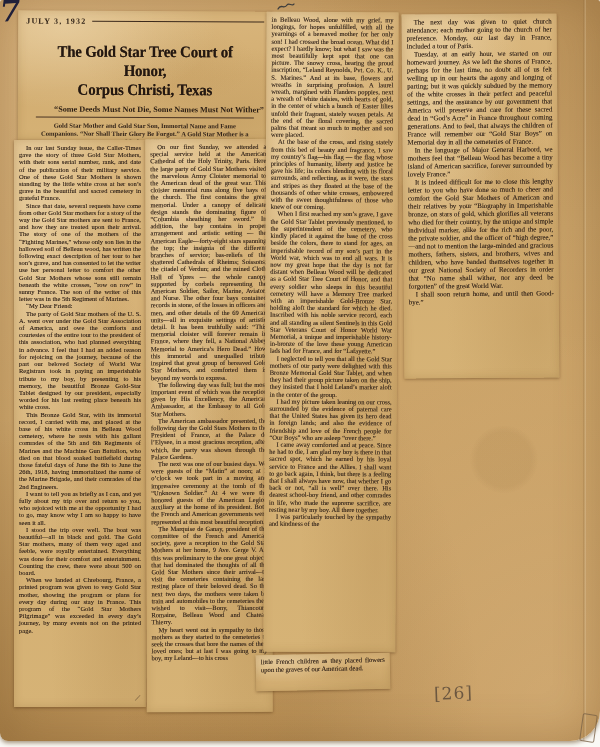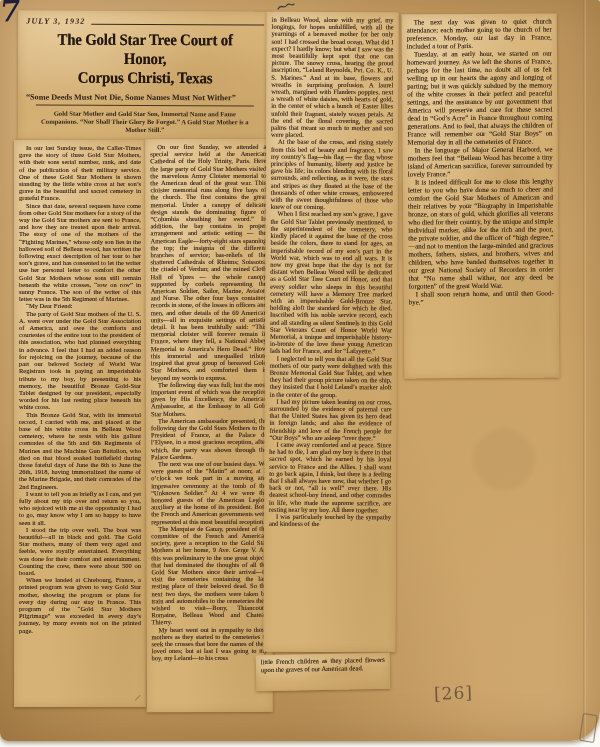--- a/index.html
+++ b/index.html
@@ -31,27 +31,27 @@
     background:
       radial-gradient(ellipse at 18% 12%, rgba(255,242,212,.35), transparent 52%),
       radial-gradient(ellipse at 85% 85%, rgba(140,95,40,.16), transparent 48%),
       radial-gradient(ellipse at 60% 40%, rgba(150,105,45,.10), transparent 40%),
       linear-gradient(175deg,#dab77e 0%,#d3ae72 55%,#d6b376 100%);
     box-shadow:0 1px 3px rgba(70,40,10,.45), inset 0 0 10px rgba(120,80,30,.22);
     color:#33241a;}
 
   
   .headline-strip{left:18px;top:11px;width:254px;height:129px;padding:6px 8px 4px 8px;transform:rotate(.2deg);}
-  .date-row{display:flex;align-items:flex-end;margin-bottom:4px;font-style:italic;}
+  .date-row{display:flex;align-items:center;margin-bottom:16px;}
   .date{font-weight:bold;font-size:8px;letter-spacing:1.2px;color:#2e2015;white-space:nowrap;}
   .date-rule{flex:1;border-bottom:1.4px solid #3c2a1c;margin-left:6px;margin-bottom:1px;}
   .headline-wrap{transform:scaleX(.93);transform-origin:50% 0;}
   .headline{font-weight:bold;font-size:16px;line-height:19px;text-align:center;color:#241811;
     letter-spacing:-.2px;text-shadow:0 0 .5px rgba(36,24,17,.7);}
-  .deck{font-weight:bold;font-size:8.2px;text-align:left;margin-top:6px;color:#2e2015;}
+  .deck{font-weight:bold;font-size:8.2px;text-align:right;margin-top:6px;color:#2e2015;}
   .deck-rule{border-bottom:1px solid #4a3423;width:92%;margin:3px auto 4px auto;}
   .byline{font-weight:bold;font-size:6.6px;line-height:8.2px;text-align:center;padding:0 12px;color:#33241a;}
 
   
   .col{padding:4px 5px;}
   .col1{left:14px;top:140px;width:132px;height:567px;}
   .col2{left:146px;top:139px;width:126px;height:573px;transform:rotate(-.15deg);}
   .col3{left:265px;top:12px;width:132px;height:640px;transform:rotate(.3deg);}
   .col4{left:403px;top:14px;width:155px;height:364px;transform:rotate(-.45deg);}
   .frag{left:256px;top:654px;width:134px;height:36px;transform:rotate(-1.1deg);padding:3px 5px;}

